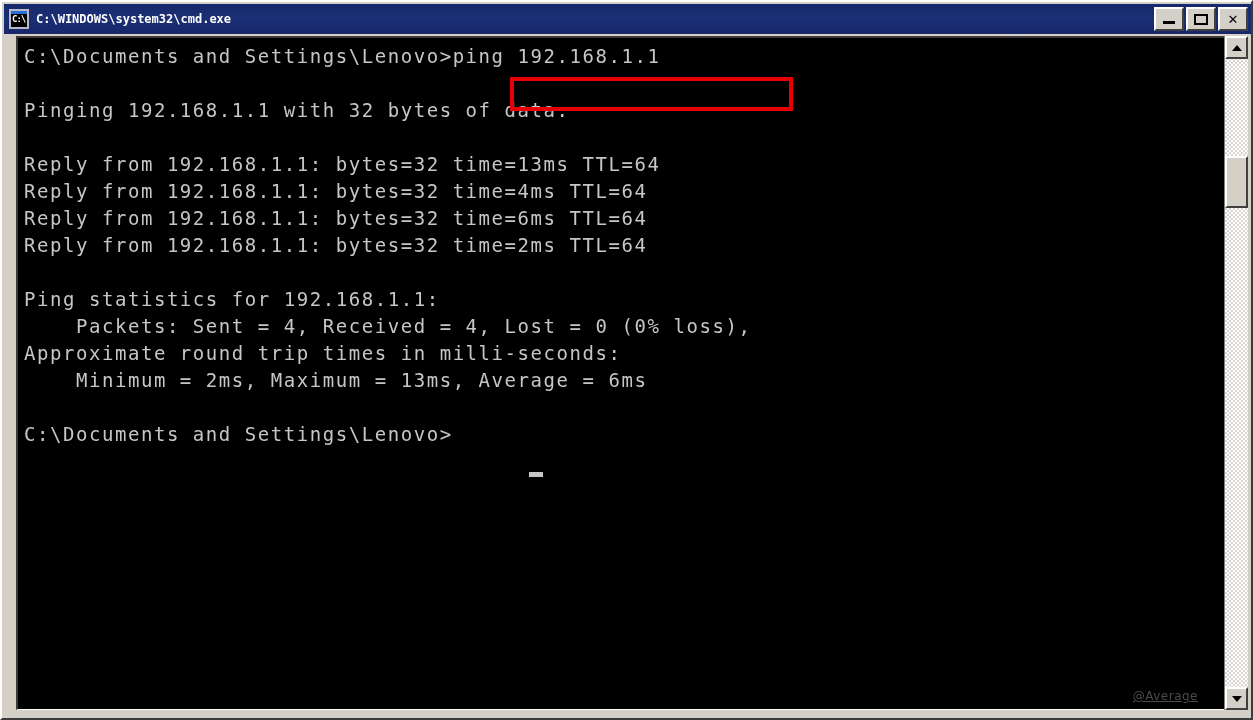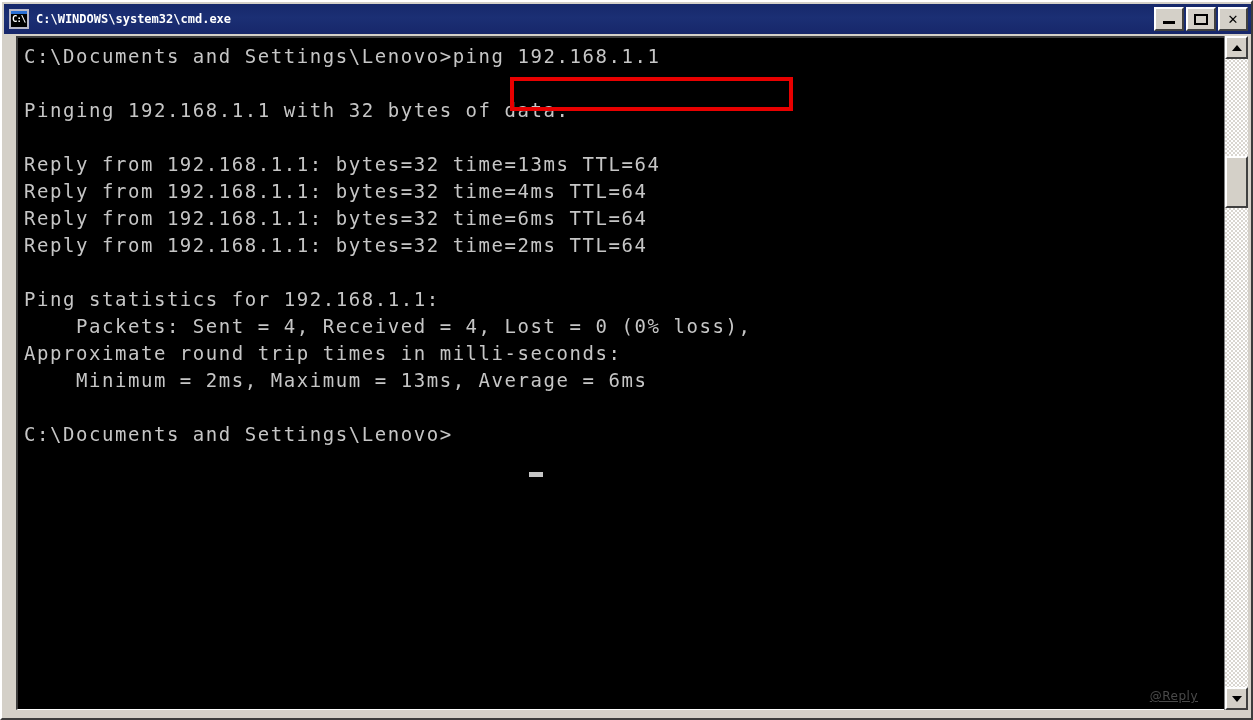--- a/index.html
+++ b/index.html
@@ -306,21 +306,21 @@
     Packets: Sent = 4, Received = 4, Lost = 0 (0% loss),
 Approximate round trip times in milli-seconds:
     Minimum = 2ms, Maximum = 13ms, Average = 6ms
 
 C:\Documents and Settings\Lenovo&gt;</pre>
 
         <div class="cursor"></div>
 
         <div class="red-box"></div>
 
-        <div class="watermark">@Reply</div>
+        <div class="watermark">@Average</div>
       </div>
     </div>
 
     <div class="scrollbar">
       <div class="sb-btn sb-up">
         <div class="arrow-up"></div>
       </div>
       <div class="sb-thumb"></div>
       <div class="sb-btn sb-down">
         <div class="arrow-down"></div>

